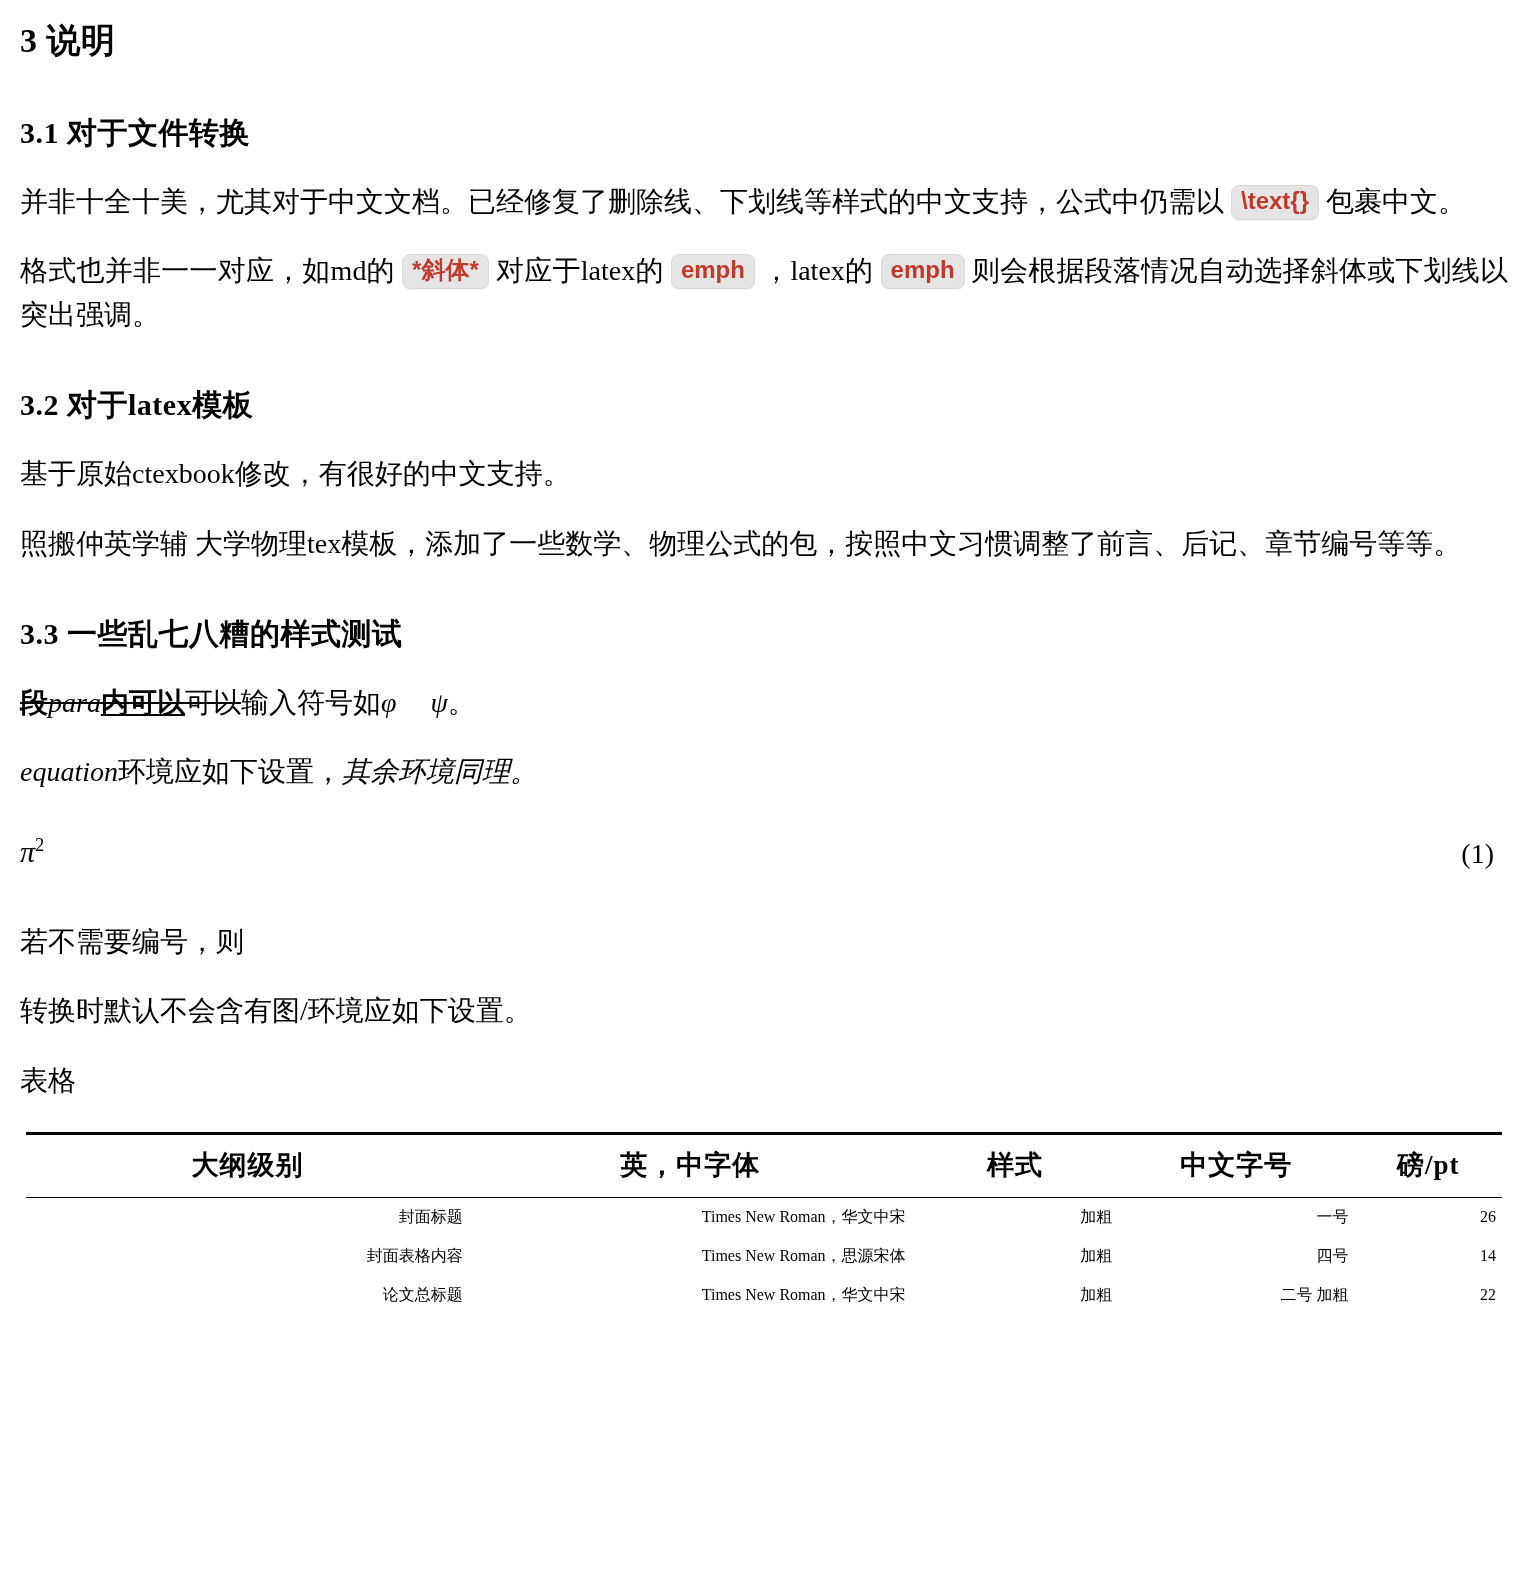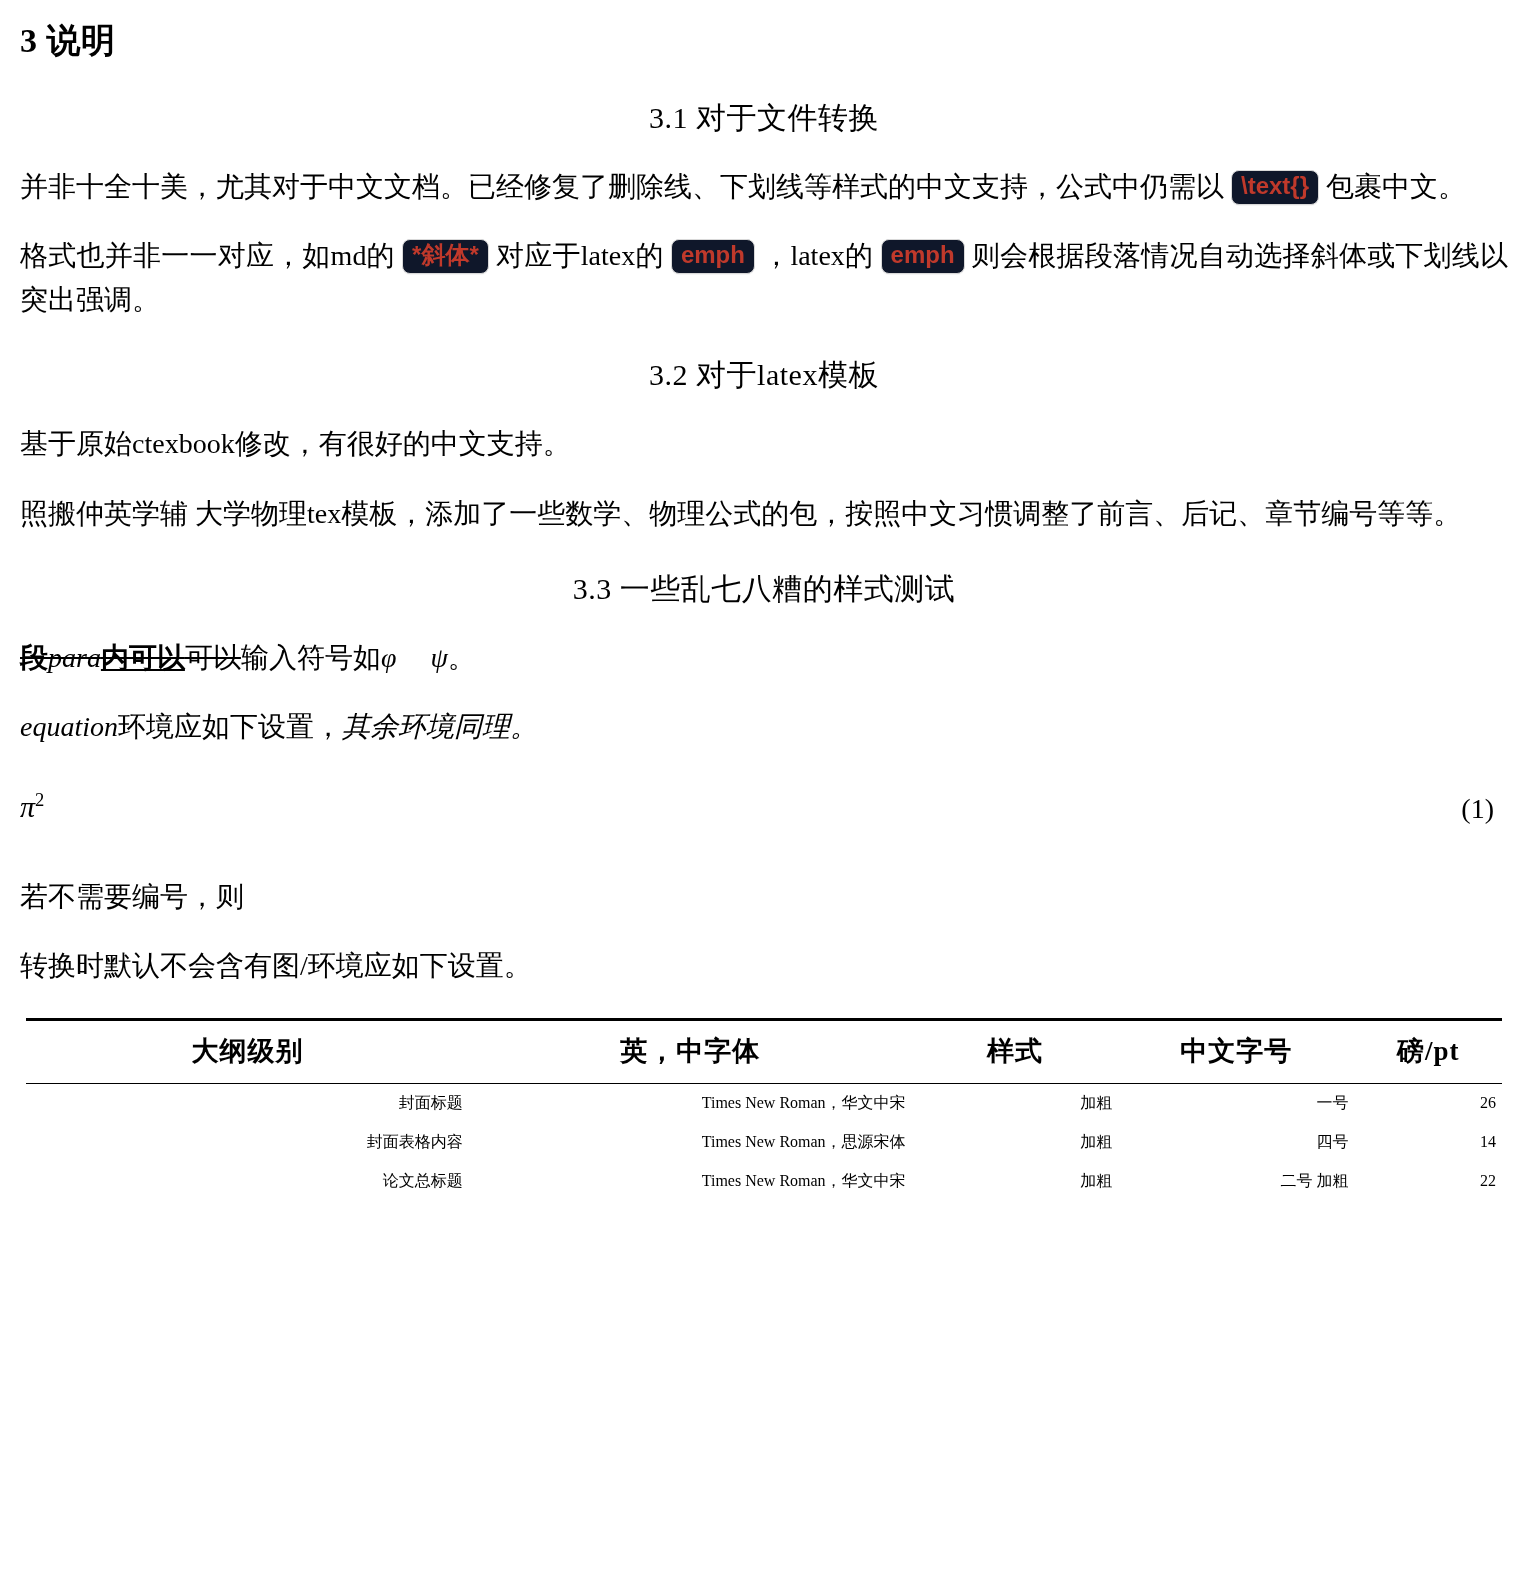--- a/index.html
+++ b/index.html
@@ -22,37 +22,36 @@
   }
   h1.sec {
     font-family: "Liberation Serif", serif;
     font-weight: bold;
     font-size: 34px;
     margin: 18px 0 30px 0;
     letter-spacing: 0.5px;
   }
   h2.subsec {
     font-family: "Liberation Serif", serif;
-    font-weight: normal;
+    font-weight: bold;
     font-size: 30px;
-    margin: 34px 0 26px 0;
+    margin: 49px 0 26px 0;
     letter-spacing: 0.5px;
-    text-align: center;
   }
   p.para {
     font-size: 28px;
     line-height: 1.55;
     margin: 22px 0 26px 0;
     text-align: justify;
   }
   .code-chip {
     display: inline-block;
     border: 1px solid #d9d9d9;
     border-radius: 8px;
-    background: #0f172a;
+    background: #e5e5e5;
     color: #c0392b;
     font-family: "Liberation Sans", sans-serif;
     font-weight: bold;
     font-size: 24px;
     padding: 1px 9px 3px 9px;
     line-height: 1.2;
     vertical-align: 2px;
     box-shadow: 0 1px 0 rgba(0,0,0,0.04);
   }
   .code-chip.em { color: #c0392b; }
@@ -185,20 +184,21 @@
       <span class="mathit">π</span><sup class="exp">2</sup>
     </div>
     <div class="eqn-num">(1)</div>
   </div>
 
   <p class="para">若不需要编号，则</p>
 
 
   <p class="para">转换时默认不会含有图/环境应如下设置。</p>
 
+  <p class="para">表格</p>
 
   <div class="tbl-wrap">
     <table class="styletable">
       <thead>
         <tr class="rule-thick">
           <th class="rule-thick" style="width:30%">大纲级别</th>
           <th class="rule-thick" style="width:30%">英，中字体</th>
           <th class="rule-thick" style="width:14%">样式</th>
           <th class="rule-thick" style="width:16%">中文字号</th>
           <th class="rule-thick" style="width:10%">磅/pt</th>

